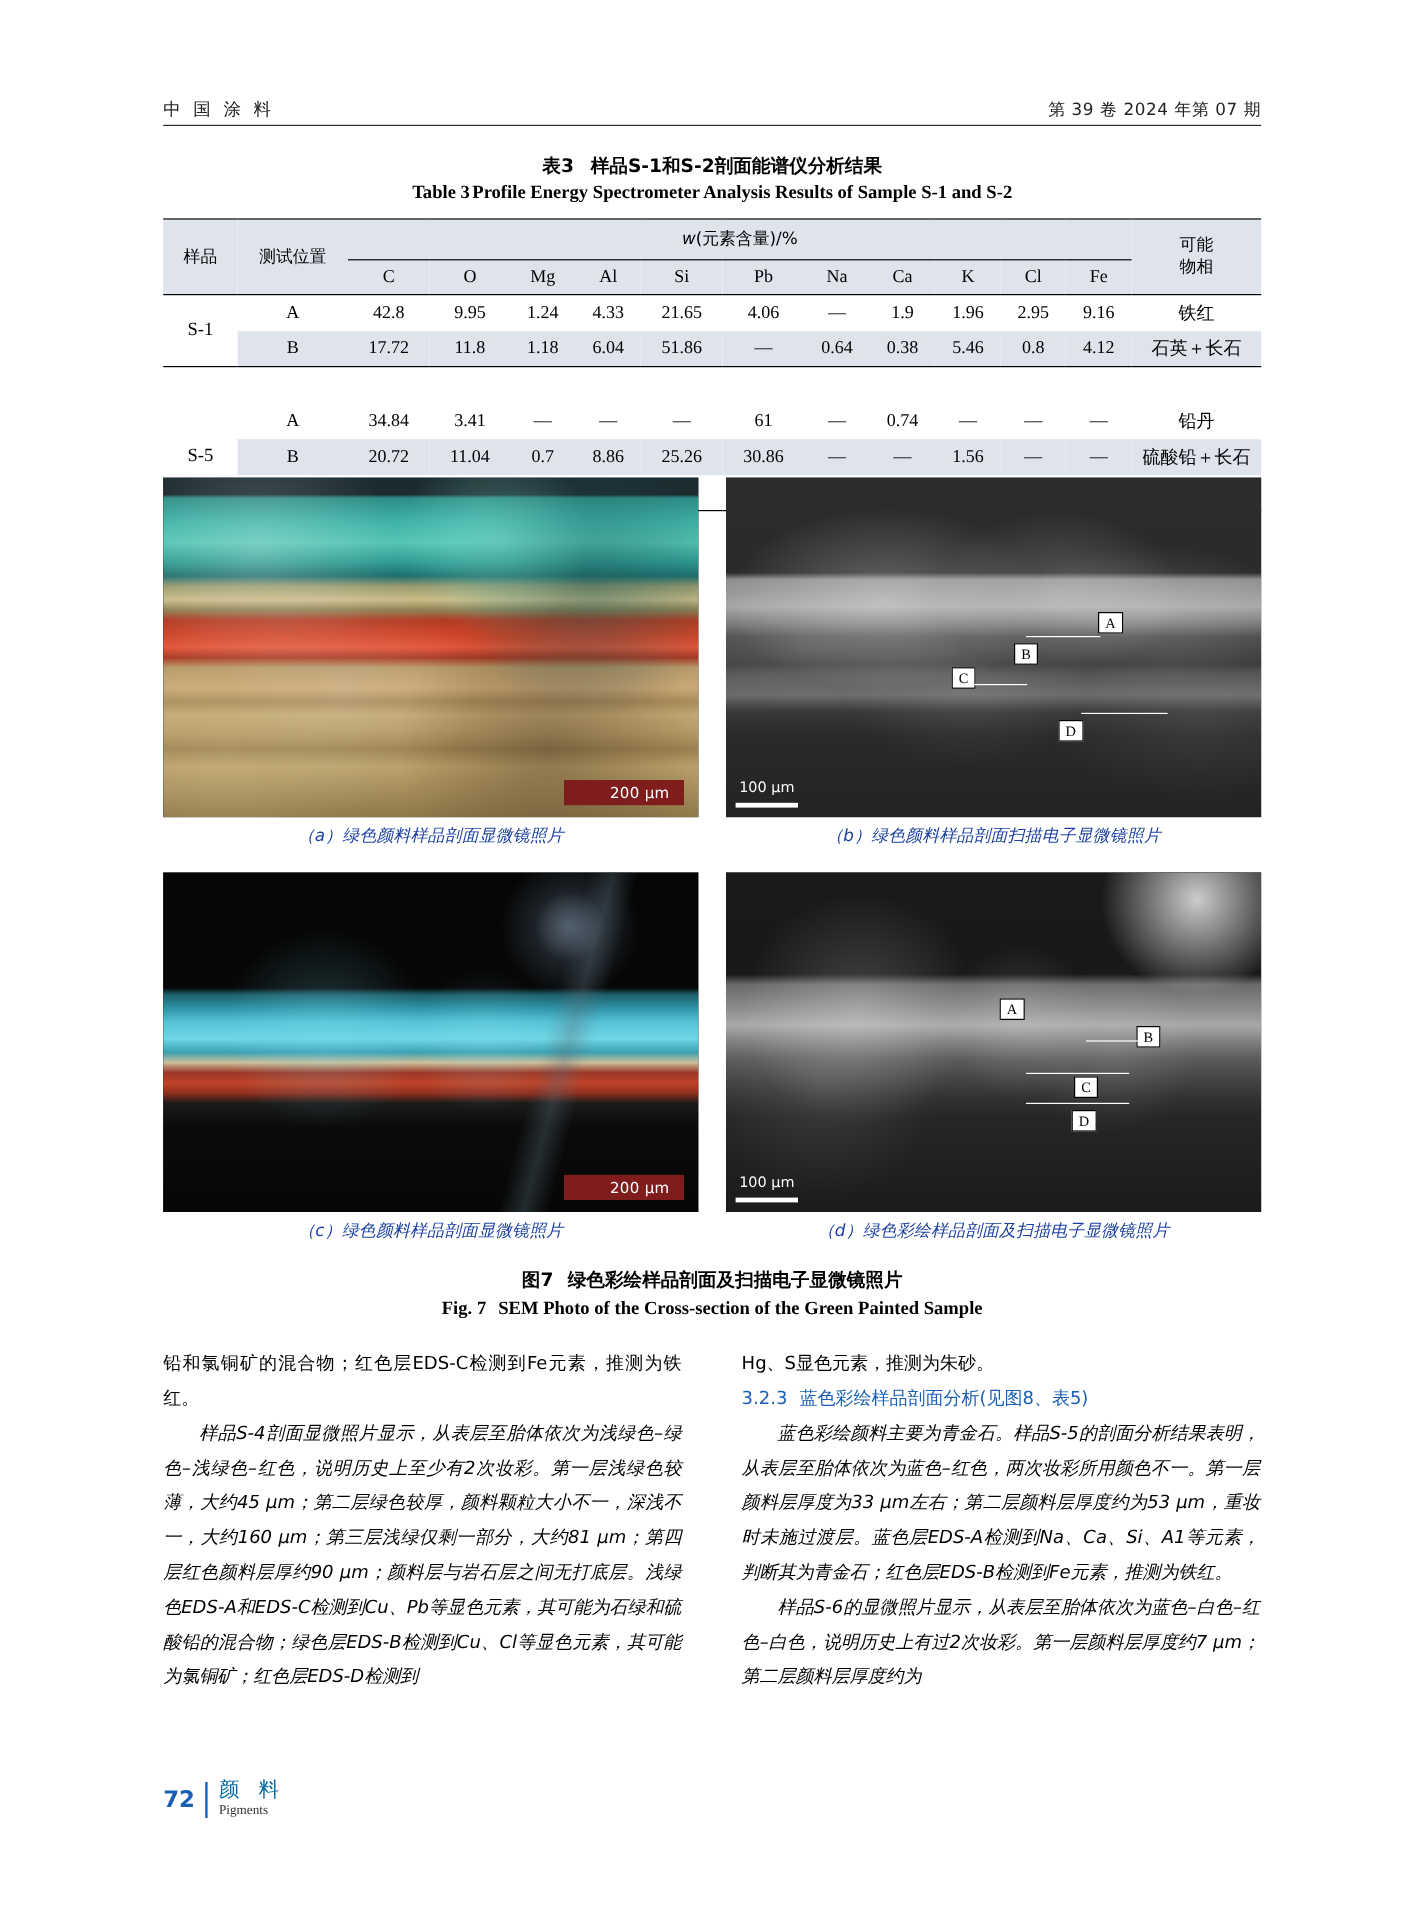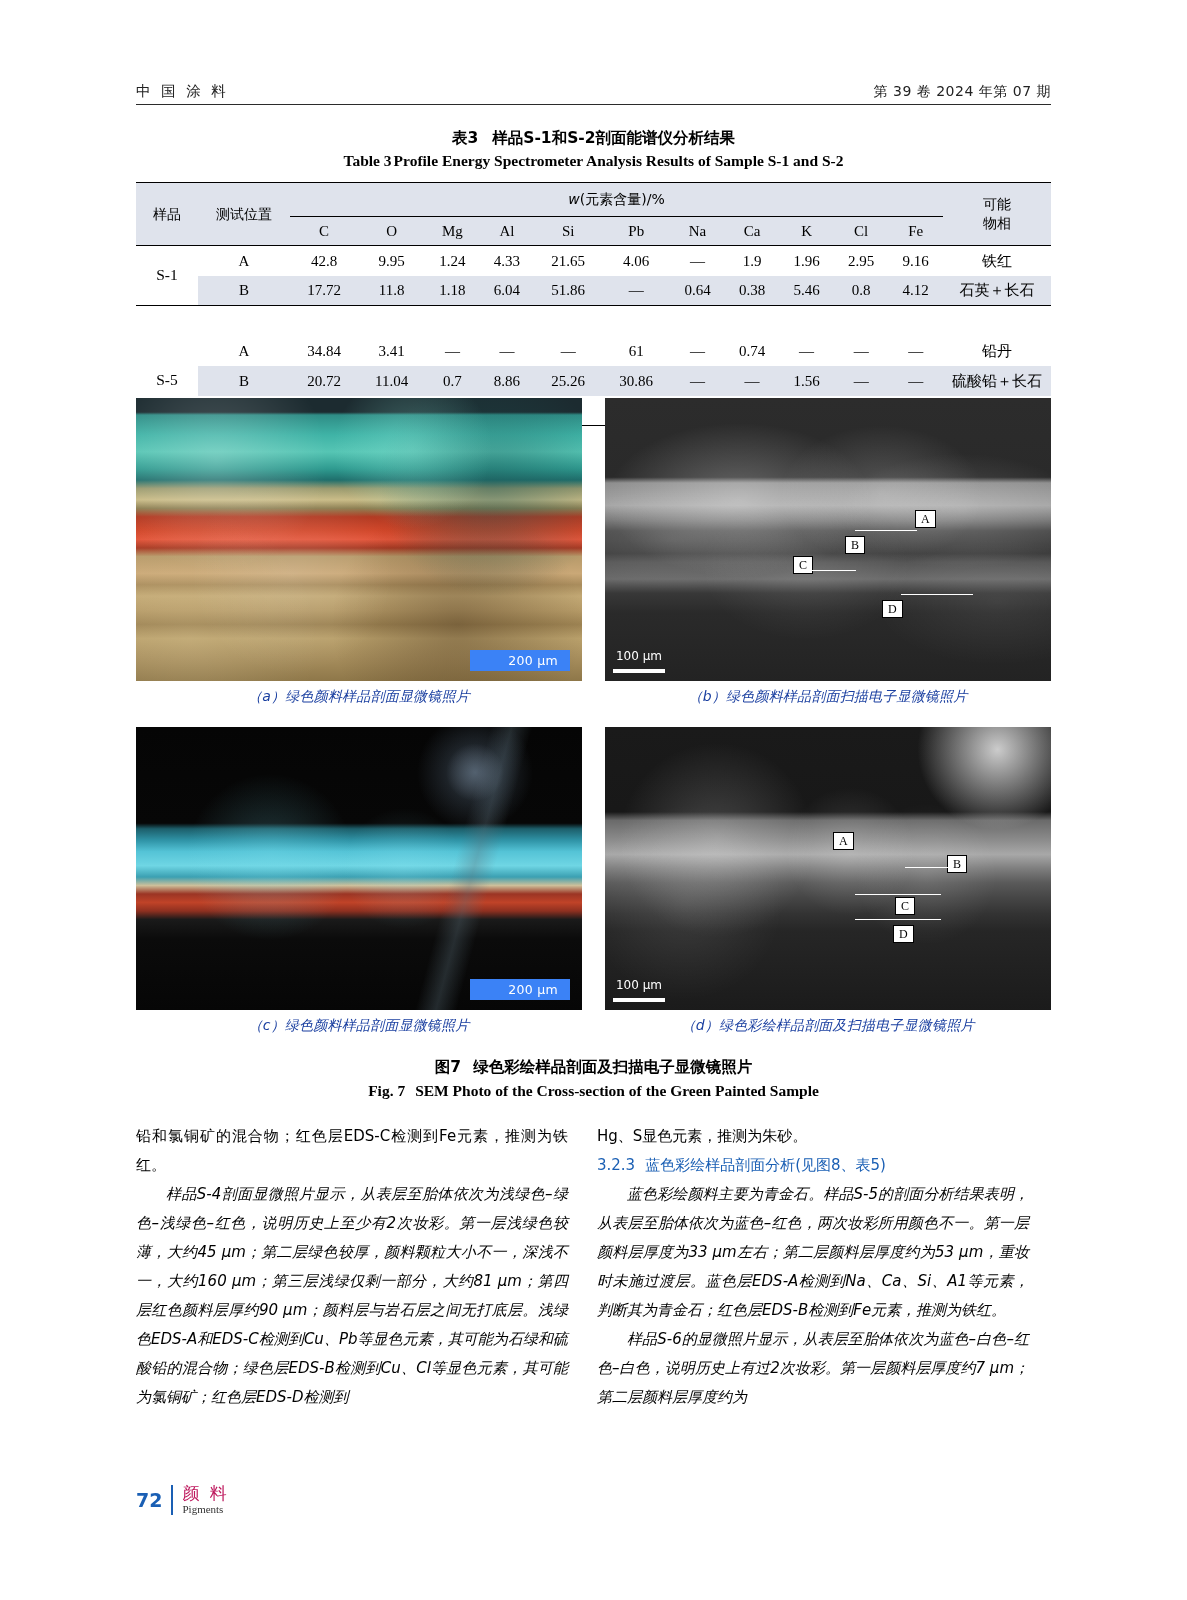--- a/index.html
+++ b/index.html
@@ -194,21 +194,21 @@
       radial-gradient(circle at 88% 8%, rgba(235,235,235,.85), transparent 17%),
       radial-gradient(circle at 25% 40%, rgba(255,255,255,.20), transparent 26%),
       radial-gradient(circle at 55% 44%, rgba(255,255,255,.16), transparent 22%),
       radial-gradient(circle at 72% 52%, rgba(255,255,255,.12), transparent 20%),
       radial-gradient(circle at 18% 62%, rgba(255,255,255,.10), transparent 24%);
   }
 
   
   .scalebar-red {
     position: absolute; right: 12px; bottom: 10px;
-    background: #3b82f6;
+    background: #7f1d1d;
     color: #fff;
     font-family: "DejaVu Sans", sans-serif;
     font-size: 12.5px;
     padding: 3px 12px 3px 38px;
     letter-spacing: .3px;
   }
   .scale-white {
     position: absolute; left: 8px; bottom: 8px;
     color: #fff;
     font-family: "DejaVu Sans", sans-serif;
@@ -242,21 +242,21 @@
   }
   .fig-cap.cn { top: 1057px; font-family: "DejaVu Sans", sans-serif; font-size: 15.5px; }
   .fig-cap.cn .lbl { margin-right: 12px; }
   .fig-cap.en { top: 1082px; font-family: "Liberation Serif", serif; font-size: 15.5px; }
   .fig-cap.en .lbl { margin-right: 10px; }
 
   
   .body {
     position: absolute;
     top: 1122px; left: 136px; width: 915px;
-    display: flex; gap: 29px;
+    display: flex; gap: 50px;
   }
   .col { width: 432px; }
   .col p {
     margin: 0;
     font-family: "DejaVu Sans", sans-serif;
     font-size: 15px;
     line-height: 29px;
     text-align: justify;
     text-justify: inter-character;
   }
@@ -275,24 +275,24 @@
     display: flex; align-items: center; gap: 9px;
   }
   .footer .pg {
     font-family: "DejaVu Sans", sans-serif;
     font-size: 19px;
     color: #1a5fb4;
     font-weight: bold;
   }
   .footer .vbar { width: 2px; height: 30px; background: #1a5fb4; }
   .footer .ft-cn {
-    font-family: Liberation Serif, serif;
+    font-family: Liberation Mono, monospace;
     font-size: 17px;
     letter-spacing: 3px;
-    color: #be185d;
+    color: #0369a1;
   }
   .footer .ft-en {
     font-family: "Liberation Serif", serif;
     font-size: 11px;
     color: #333;
   }
   .footer .stack { display: flex; flex-direction: column; line-height: 1.15; }
 </style>
 </head>
 <body>

